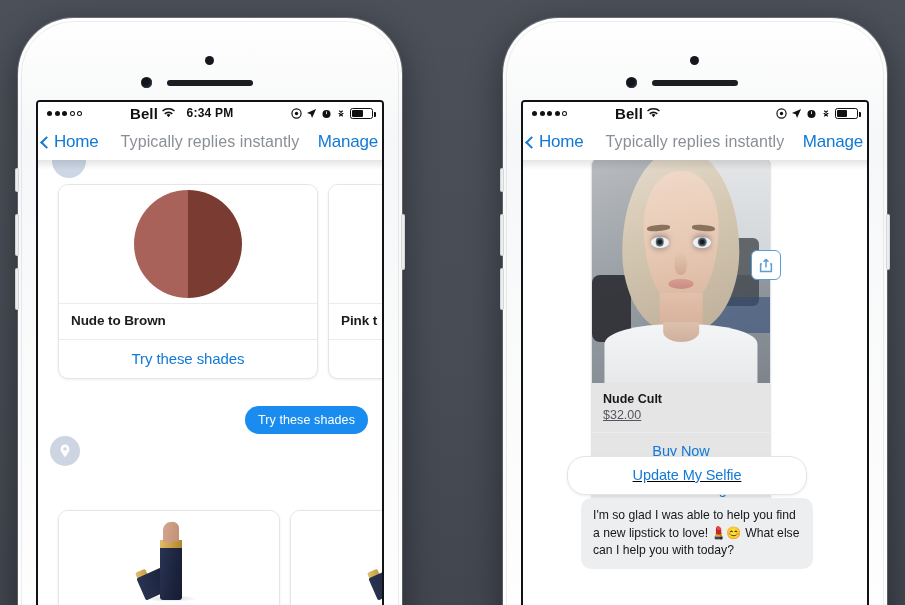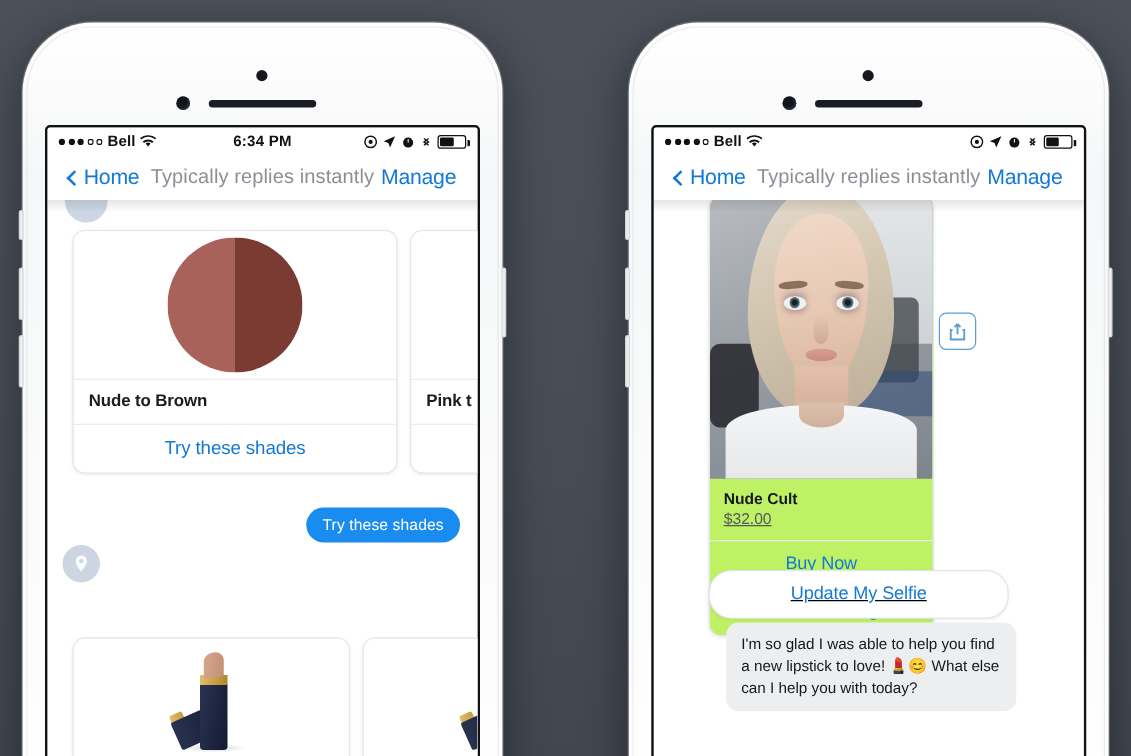--- a/index.html
+++ b/index.html
@@ -73,42 +73,42 @@
     display:flex; align-items:center;
     padding:0 9px;
     font-size:11.5px; font-weight:bold; color:#111;
     background:#fff;
     position:relative;
   }
   .sb-left { display:flex; align-items:center; gap:4px; }
   .dots { display:flex; gap:2.5px; align-items:center; }
   .dot { width:5px; height:5px; border-radius:50%; background:#111; }
   .dot.hollow { background:transparent; box-shadow: inset 0 0 0 1px #111; }
-  .carrier { font-size:12px; letter-spacing:.1px; }
+  .carrier { font-size:15px; letter-spacing:.1px;margin-left:44px; }
   .wifi { width:13px; height:10px; }
   .sb-time {
     position:absolute; left:0; right:0; text-align:center;
     font-size:12px; font-weight:bold; letter-spacing:.2px;
   }
   .sb-right { margin-left:auto; display:flex; align-items:center; gap:4px; }
   .battery {
     width:23px; height:11px; border:1.3px solid #111; border-radius:2.5px;
     position:relative; display:flex; align-items:center; padding:1px;
   }
   .battery::after{
     content:""; position:absolute; right:-4px; top:3px;
     width:2.2px; height:5px; background:#111; border-radius:0 1px 1px 0;
   }
   .battery .lvl { height:100%; background:#111; border-radius:1px; }
 
   
   .navbar {
     height:36px;
     display:flex; align-items:center; justify-content:space-between;
-    padding:0 17px;
+    padding:0 4px;
     background:#ffffff;
     position:relative;
     z-index:5;
   }
   .nav-back { display:flex; align-items:center; gap:3px; cursor:pointer; }
   .chev {
     width:9px; height:9px;
     border-left:2.6px solid #1279d6; border-bottom:2.6px solid #1279d6;
     transform:rotate(45deg);
   }
@@ -237,23 +237,24 @@
     transform:rotate(-24deg);
   }
   .ls-shadow {
     position:absolute; left:4px; bottom:2px; width:56px; height:7px;
     background:radial-gradient(ellipse at center, rgba(0,0,0,.16), rgba(0,0,0,0) 70%);
   }
 
   
   .selfie-card {
     position:absolute;
-    background:#bef264; border:1px solid #e3e5e8; border-radius:10px;
+    background:#e5e5e5; border:1px solid #e3e5e8; border-radius:10px;
     box-shadow:0 1px 3px rgba(0,0,0,.07);
     overflow:hidden;
+    margin-left:24px;
   }
   .selfie-photo {
     width:100%; height:226px; position:relative; overflow:hidden;
     background:linear-gradient(160deg,#b9bcc0 0%,#9aa0a6 45%,#7d848c 100%);
   }
   
   .bg-window{ position:absolute; right:0; top:0; width:46%; height:52%;
     background:linear-gradient(180deg,#e4e6e8,#cfd3d7); }
   .bg-desk{ position:absolute; right:0; bottom:22%; width:46%; height:16%;
     background:#2f4a76; opacity:.55; }

